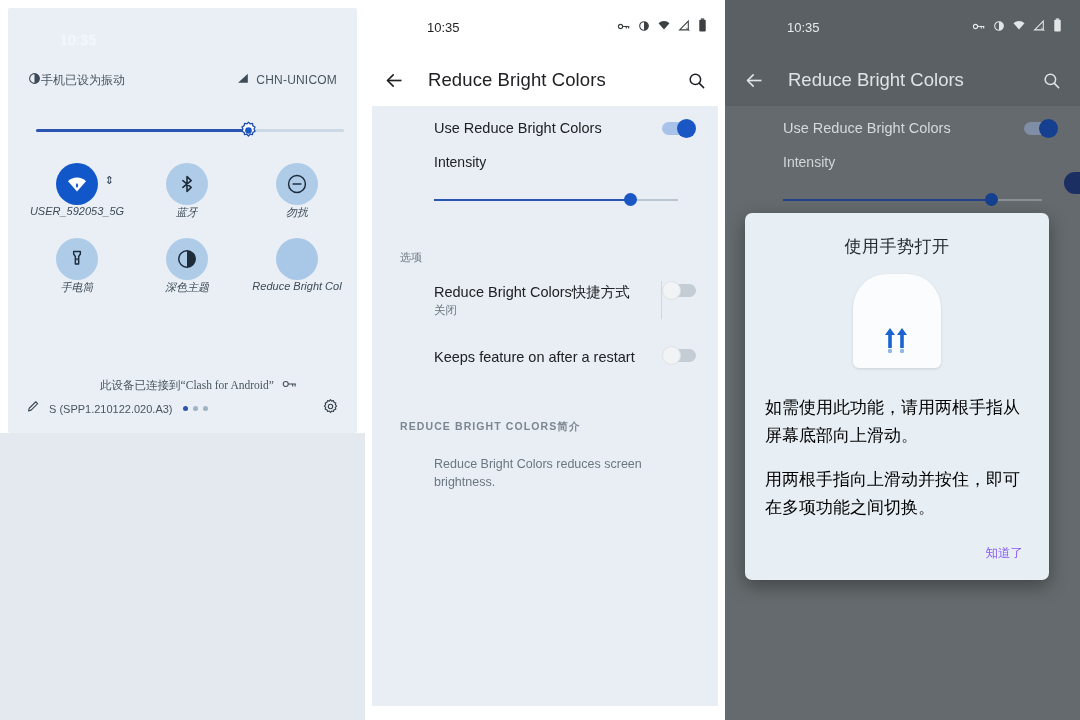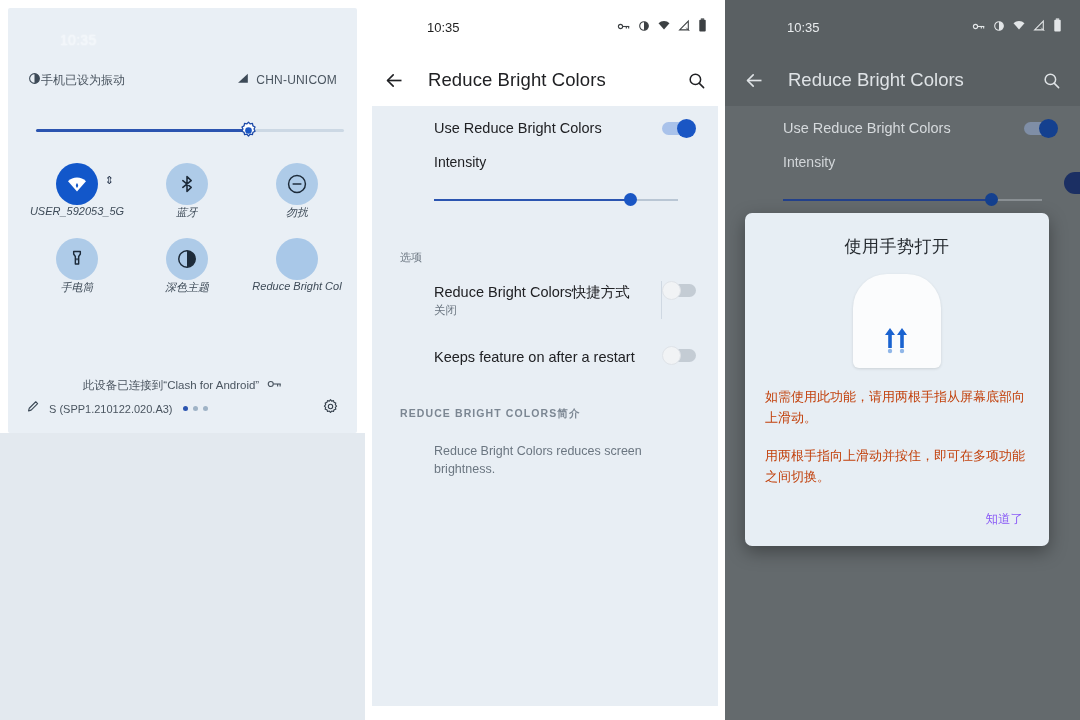--- a/index.html
+++ b/index.html
@@ -82,22 +82,22 @@
     margin-top: 0; font-size: 11px; color: #3d4a57; white-space: nowrap;
     max-width: 108px; overflow: hidden; text-overflow: clip; font-style: italic;
   }
   .qs-tile-label.clip { max-width: 104px; }
   .qs-wifi-caret {
     position: absolute; right: -16px; top: 12px;
     font-size: 11px; color: #26344a; line-height: 1;
   }
 
   .qs-vpn-row {
-    position: absolute; left: 0; top: 368px; width: 100%;
-    display: flex; align-items: center; justify-content: center; gap: 8px;
+    position: absolute; left: 16px; top: 368px; width: 100%;
+    display: flex; align-items: center; justify-content: center; gap: 8px; font-family: Liberation Serif, serif;
   }
   .qs-vpn-text { font-size: 11.5px; color: #4a5560; }
 
   .qs-footer {
     position: absolute; left: 0; bottom: 14px; width: 100%;
     display: flex; align-items: center; padding: 0 18px;
   }
   .qs-footer-left { display: flex; align-items: center; gap: 8px; }
   .qs-build { font-size: 11px; color: #4a5560; }
   .qs-dots { display: flex; align-items: center; gap: 5px; margin-left: 2px; }
@@ -151,21 +151,21 @@
   .p2-opt-row {
     display: flex; align-items: flex-start; padding: 18px 22px 0 62px; position: relative;
   }
   .p2-opt-texts { flex: 1; }
   .p2-opt-title { font-size: 14.5px; color: #202124; line-height: 1.25; }
   .p2-opt-sub { font-size: 11.5px; color: #6b7681; margin-top: 2px; }
   .p2-opt-divider {
     position: absolute; right: 56px; top: 16px; width: 1px; height: 38px; background: #cfd8e2;
   }
   .p2-section-caps {
-    margin: 41px 0 0 28px; font-size: 10.5px; color: #7b8692;
+    margin: 54px 0 0 28px; font-size: 10.5px; color: #7b8692;
     letter-spacing: 1.1px; font-weight: bold;
   }
   .p2-desc { margin: 22px 24px 0 62px; font-size: 12.5px; color: #6b7681; line-height: 1.4; }
 
   
   .sw { position: relative; width: 34px; height: 14px; flex: none; }
   .sw-track { position: absolute; left: 0; top: 1px; width: 30px; height: 13px; border-radius: 7px; }
   .sw-knob { position: absolute; width: 19px; height: 19px; border-radius: 50%; top: -2px; }
   .sw.on .sw-track { background: #a9c2ea; }
   .sw.on .sw-knob { left: 15px; background: #1a56c4; }
@@ -213,21 +213,21 @@
   .dialog-title { text-align: center; font-size: 17px; color: #24292e; letter-spacing: .5px; }
   .dialog-art { display: flex; justify-content: center; margin-top: 16px; }
   .phone-art {
     width: 88px; height: 94px; background: #fbfcfd;
     border-radius: 34px 34px 6px 6px;
     box-shadow: 0 1px 3px rgba(0,0,0,.12);
     position: relative;
     display: flex; align-items: flex-end; justify-content: center;
   }
   .phone-art .arrows { margin-bottom: 10px; }
-  .dialog-body { margin-top: 18px; font-size: 13px; color: #c2410c; line-height: 1.62; }
+  .dialog-body { margin-top: 26px; font-size: 17px; color: #000000; line-height: 1.62; }
   .dialog-body p + p { margin-top: 17px; }
   .dialog-actions { display: flex; justify-content: flex-end; margin-top: 20px; }
   .dialog-btn { font-size: 12.5px; color: #8b5cf6; padding: 4px 6px; }
 </style>
 </head>
 <body>
 
 <div class="stage">
 
   <div class="panel panel-1">

